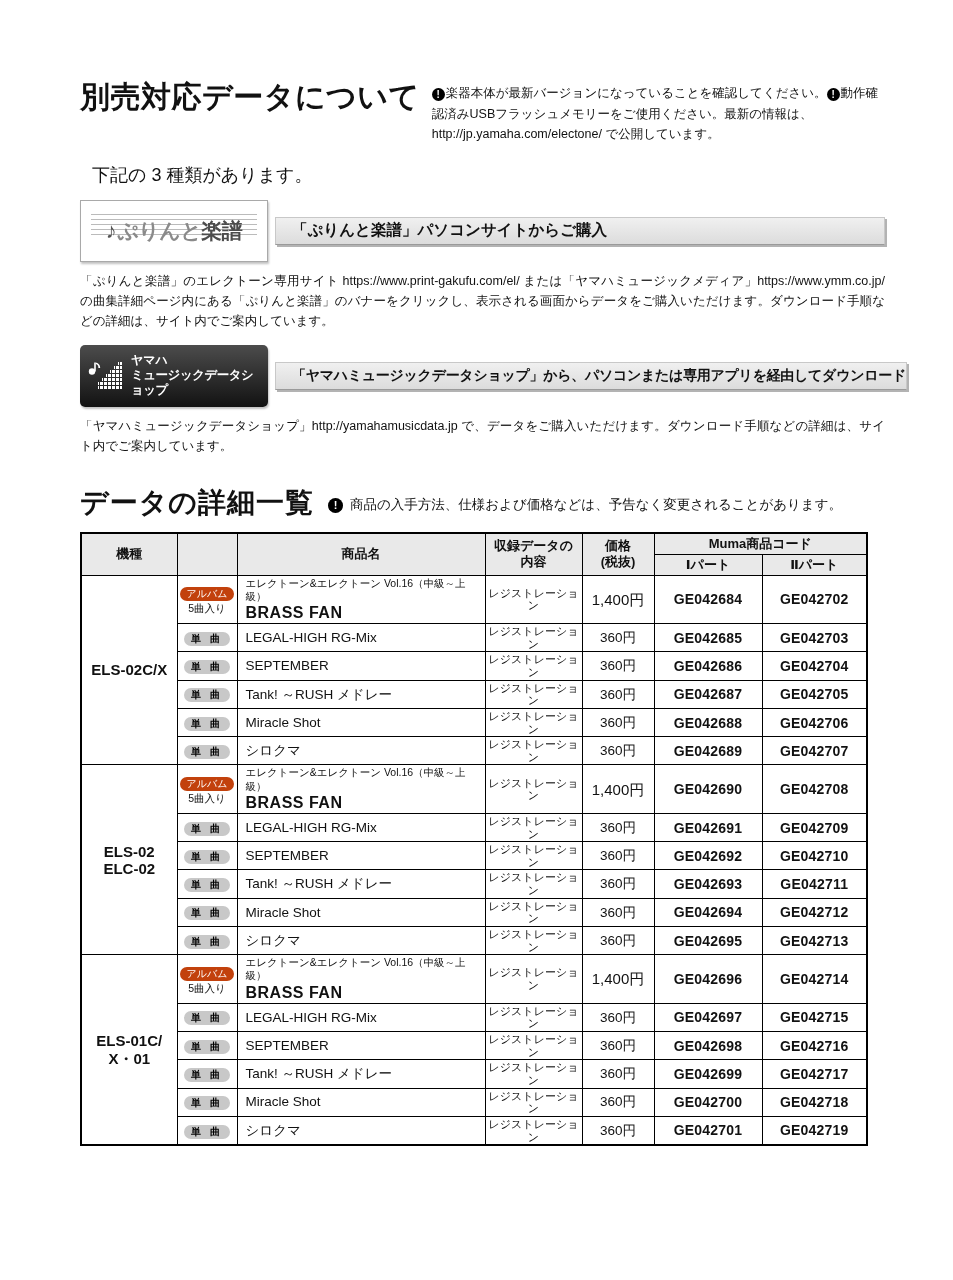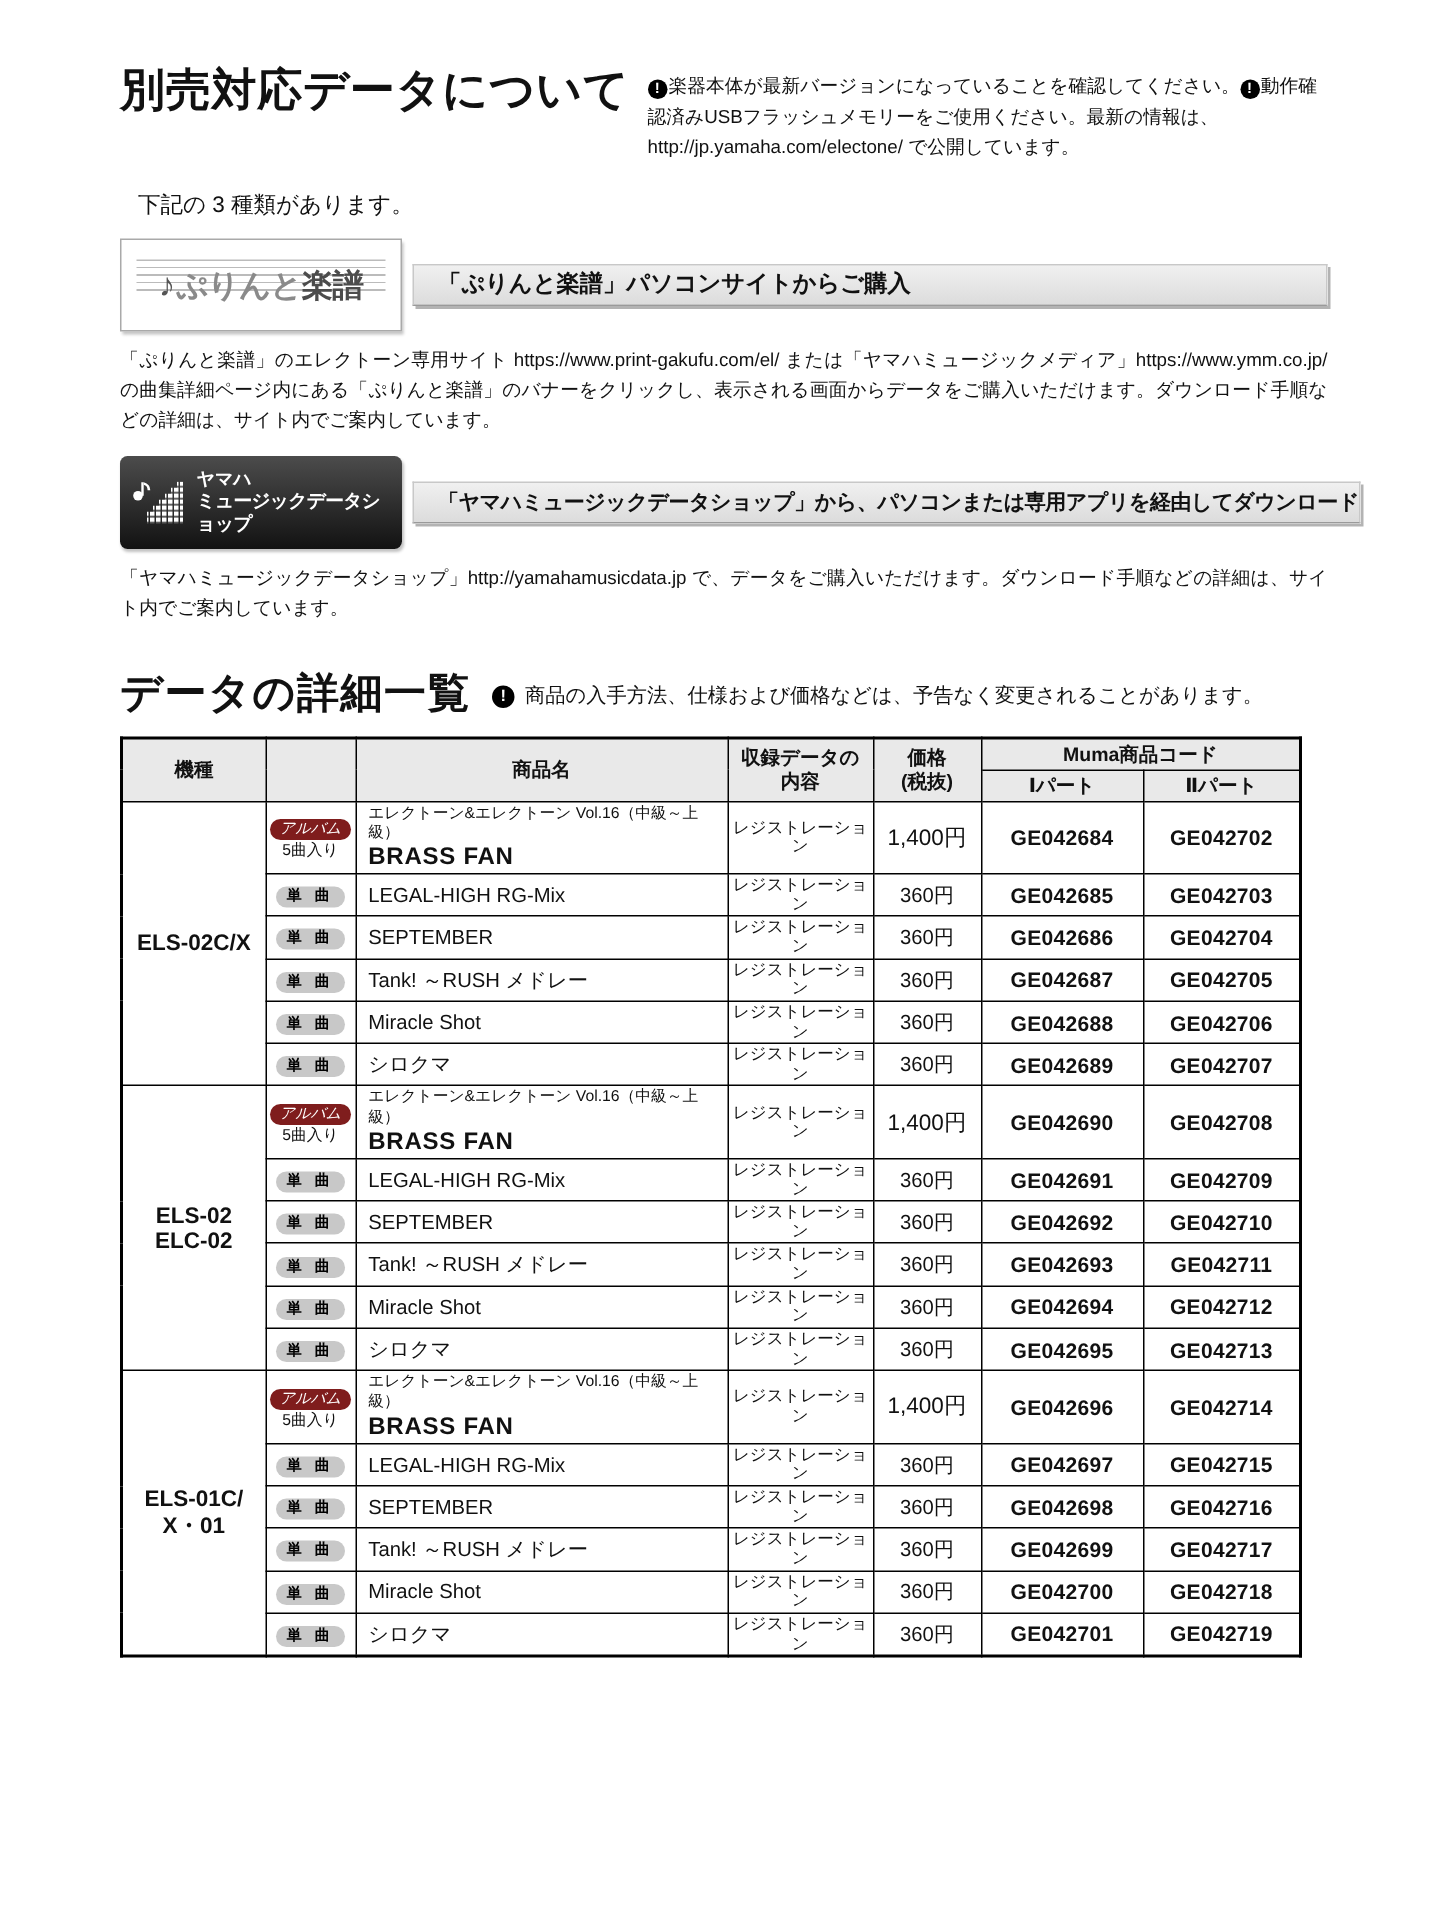--- a/index.html
+++ b/index.html
@@ -1,28 +1,28 @@
 <!DOCTYPE html>
 <html><head>
 <meta charset="utf-8">
 <style>
   html,body{margin:0;padding:0;background:#fff;}
   body{width:953px;height:1280px;font-family:"Liberation Sans","DejaVu Sans",sans-serif;color:#111;overflow:hidden;}
-  .content{width:805px;margin-left:80px;padding-top:44px;}
+  .content{width:805px;margin-left:80px;padding-top:44px;margin-top:36px;}
 
   
   .header-row{display:flex;align-items:flex-start;}
   .page-title{font-size:30px;font-weight:900;letter-spacing:.5px;white-space:nowrap;margin:0;line-height:1.15;}
   .top-note{font-size:12.5px;line-height:1.65;margin-left:12px;padding-top:3px;width:478px;}
   .alert-inline{display:inline-block;width:13px;height:13px;border-radius:50%;background:#000;color:#fff;font-size:10px;line-height:13px;text-align:center;font-weight:bold;vertical-align:-1px;margin-right:1px;}
 
   
   .sec-head{display:flex;align-items:baseline;margin-top:18px;}
   .sec-title{font-size:25px;font-weight:900;letter-spacing:1px;margin:0;}
-  .sec-sub{font-size:15px;margin-left:12px;}
+  .sec-sub{font-size:18px;margin-left:12px;}
 
   
   .method{margin-top:13px;}
   .method-head{display:flex;align-items:center;}
   .logo-box{width:188px;height:62px;box-sizing:border-box;margin-right:7px;flex:none;display:flex;align-items:center;justify-content:center;}
   .logo-print{border:1px solid #a9a9a9;background:#fff;box-shadow:1px 2px 2px #c2c2c2;position:relative;}
   .logo-print .staff{position:absolute;left:10px;right:10px;top:13px;height:21px;background:repeating-linear-gradient(to bottom,#aaa 0 1px,transparent 1px 5px);opacity:.8;}
   .logo-print-text{position:relative;font-size:21px;font-weight:700;color:#8a8a8a;letter-spacing:-.5px;}
   .logo-print-text .dark{color:#4c4c4c;}
   .clef{position:relative;font-size:22px;color:#555;margin-right:1px;}
@@ -50,21 +50,21 @@
   tbody td{text-align:center;padding:1px 0;height:20px;line-height:1.15;font-size:13.5px;}
   tr.album-row td{height:40px;}
   .cell-model{font-weight:bold;font-size:15px;}
   .cell-name{text-align:left !important;padding-left:8px !important;}
   .name-small{font-size:10.5px;line-height:1.25;}
   .name-big{font-size:16px;font-weight:600;line-height:1.2;letter-spacing:.5px;}
   .cell-content{font-size:11px !important;}
   tr.album-row .cell-price{font-size:15px;}
   .cell-code{font-weight:bold;font-size:14px;letter-spacing:.2px;}
   .pill{display:inline-block;border-radius:8px;font-size:10px;line-height:14px;padding:0 7px;}
-  .pill.album{background:#7f1d1d;color:#fff;font-style:italic;}
+  .pill.album{background:#c2410c;color:#fff;}
   .pill.single{background:#c8c8c8;color:#000;font-weight:bold;letter-spacing:3px;}
   .pill-sub{font-size:10.5px;margin-top:1px;}
 </style>
 </head>
 <body>
 
 <div class="content">
 
   <div class="header-row">
     <h1 class="page-title">別売対応データについて</h1>

